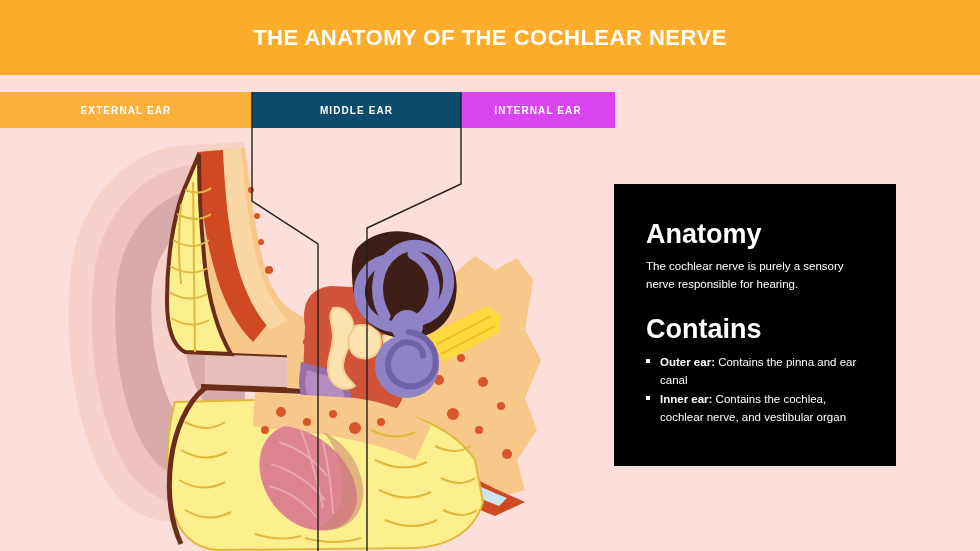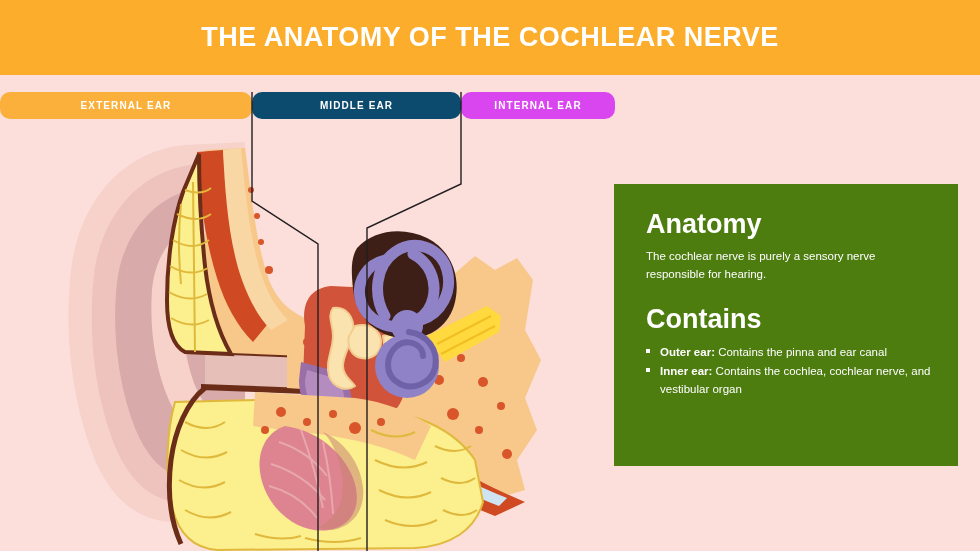--- a/index.html
+++ b/index.html
@@ -25,45 +25,44 @@
     position: absolute;
     left: 0; top: 0;
     width: 980px; height: 75px;
     background: #fbad2b;
     display: flex;
     align-items: center;
     justify-content: center;
   }
   #page-title {
     color: #ffffff;
-    font-size: 27px;
+    font-size: 22px;
     font-weight: bold;
     letter-spacing: 0.5px;
     font-family: "Liberation Sans", sans-serif;
     white-space: nowrap;
   }
 
   
   #tab-strip {
     position: absolute;
     left: 0; top: 92px;
     width: 615px; height: 27px;
     display: flex;
   }
   .tab {
-    height: 27px;
+    height: 36px;
     display: flex;
     align-items: center;
     justify-content: center;
     color: #ffffff;
     font-size: 10px;
     font-weight: bold;
     letter-spacing: 1.1px;
     box-sizing: border-box;
-    border-radius: 10px;
   }
   #tab-external { width: 252px; background: #fbb03b; }
   #tab-middle   { width: 209px; background: #0c4a6e; }
   #tab-internal { width: 154px; background: #d946ef; }
 
   
   #divider-lines {
     position: absolute;
     left: 0; top: 0;
     width: 980px; height: 551px;
@@ -74,24 +73,24 @@
   #ear-illustration {
     position: absolute;
     left: 55px; top: 130px;
     width: 560px; height: 421px;
   }
 
   
   #info-panel {
     position: absolute;
     left: 614px; top: 184px;
-    width: 344px; height: 282px;
-    background: #4d7c0f;
+    width: 282px; height: 282px;
+    background: #000000;
     box-sizing: border-box;
-    padding: 26px 24px 0 32px;
+    padding: 36px 24px 0 32px;
   }
   .panel-heading {
     color: #ffffff;
     font-size: 27px;
     font-weight: bold;
     margin: 0 0 7px 0;
     line-height: 1.1;
   }
   #structure-heading { margin-top: 21px; }
   .panel-body {

